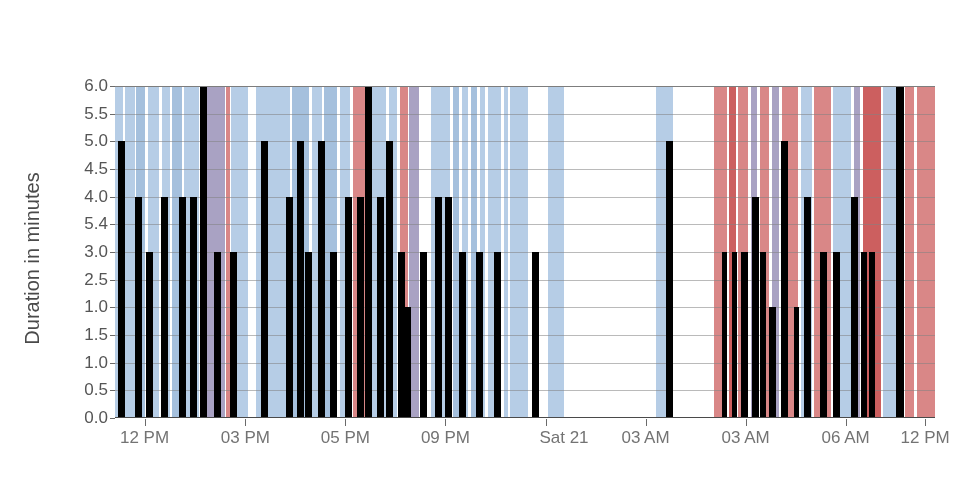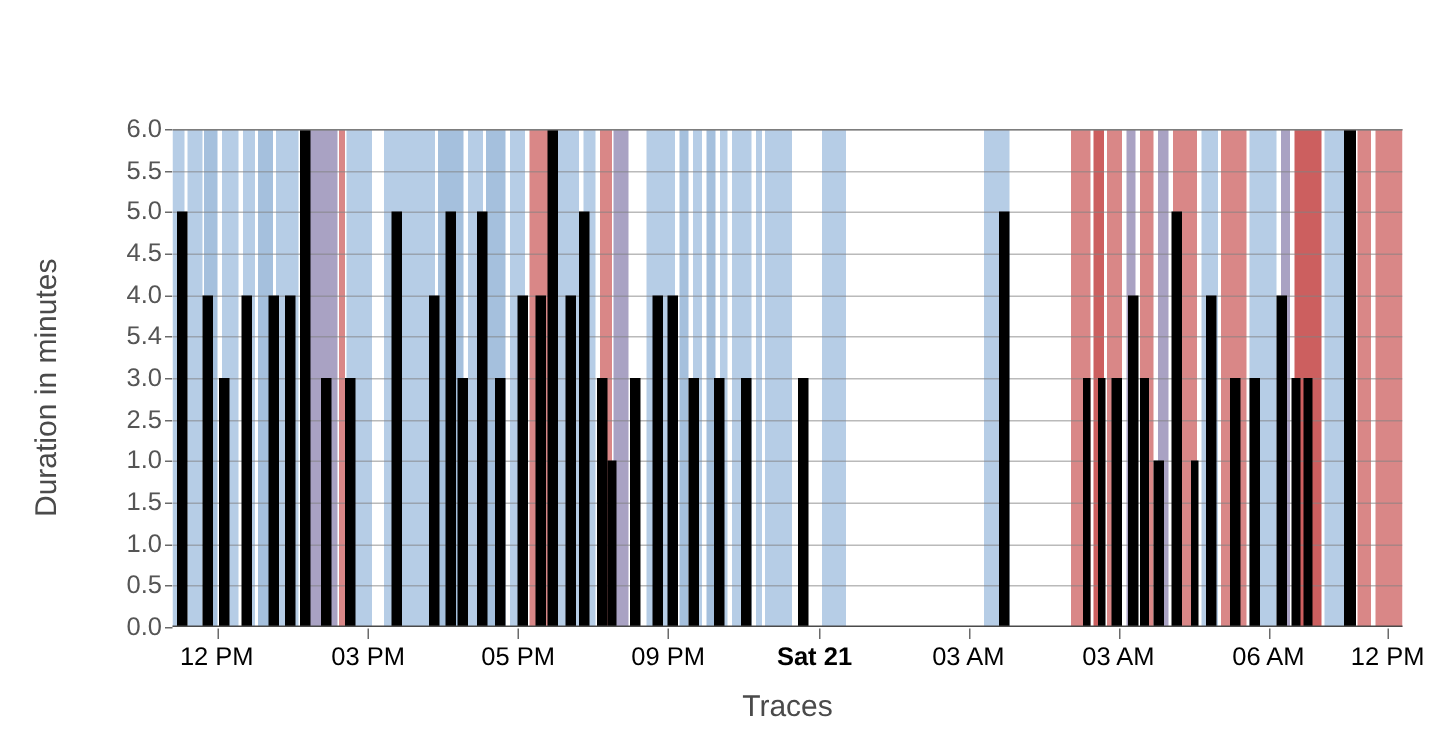--- a/index.html
+++ b/index.html
@@ -103,21 +103,21 @@
     height: 1px;
     background: #6a6a6a;
   }
   .xtick-label {
     position: absolute;
     top: 428px;
     width: 120px;
     margin-left: -60px;
     text-align: center;
     font-size: 17px;
-    color: #000000;
+    color: #737373;
   }
   .xtick-mark {
     position: absolute;
     top: 419px;
     width: 1px;
     height: 7px;
     background: #6a6a6a;
   }
   #ytick-area { position: absolute; left: 0; top: 0; width: 108px; height: 500px; }
 </style>
@@ -275,27 +275,26 @@
 
   <div id="xticks">
       <div class="xtick-label" style="left: 144.52px;">12 PM</div>
       <div class="xtick-mark" style="left: 144.52px;"></div>
       <div class="xtick-label" style="left: 245.38px;">03 PM</div>
       <div class="xtick-mark" style="left: 245.38px;"></div>
       <div class="xtick-label" style="left: 345.42px;">05 PM</div>
       <div class="xtick-mark" style="left: 345.42px;"></div>
       <div class="xtick-label" style="left: 445.46px;">09 PM</div>
       <div class="xtick-mark" style="left: 445.46px;"></div>
-      <div class="xtick-label" style="left: 543px; font-weight: bold;">Sat 21</div>
+      <div class="xtick-label" style="left: 564px;">Sat 21</div>
       <div class="xtick-mark" style="left: 545.5px;"></div>
       <div class="xtick-label" style="left: 645.54px;">03 AM</div>
       <div class="xtick-mark" style="left: 645.54px;"></div>
       <div class="xtick-label" style="left: 745.58px;">03 AM</div>
       <div class="xtick-mark" style="left: 745.58px;"></div>
       <div class="xtick-label" style="left: 845.62px;">06 AM</div>
       <div class="xtick-mark" style="left: 845.62px;"></div>
       <div class="xtick-label" style="left: 925.16px;">12 PM</div>
       <div class="xtick-mark" style="left: 925.16px;"></div>
     </div>
 
-  <div id="xlabel">Traces</div>
 
 </div>
 
 </body></html>

